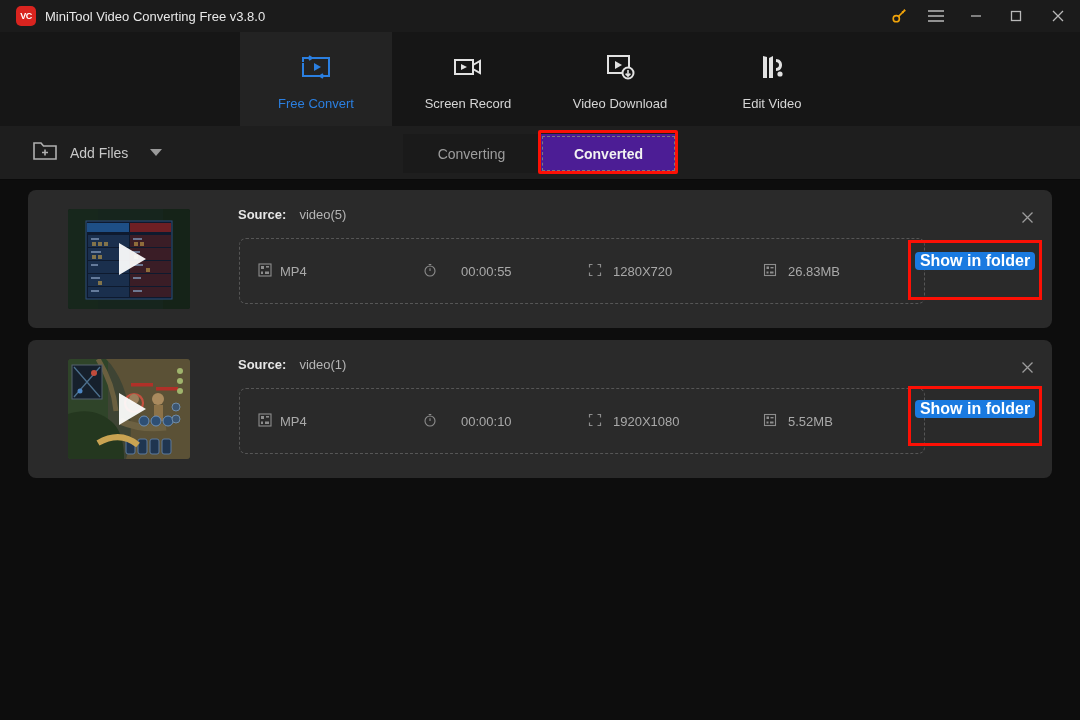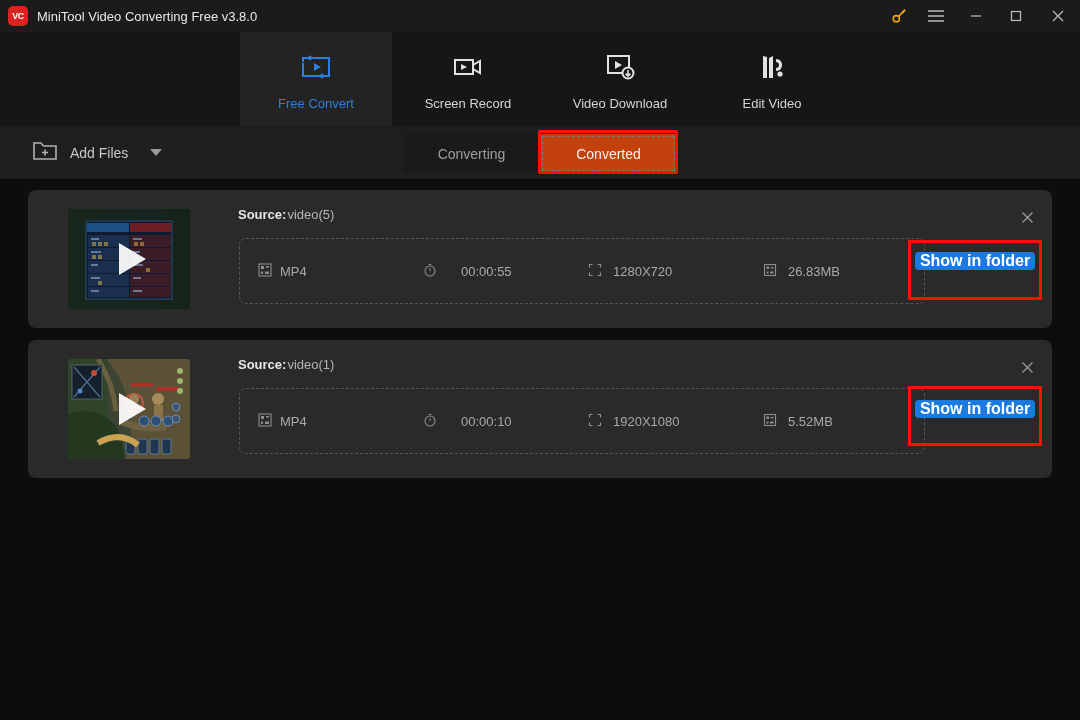--- a/index.html
+++ b/index.html
@@ -10,21 +10,21 @@
     overflow: hidden;
   }
 
   
   .titlebar {
     position: absolute; top: 0; left: 0; width: 1080px; height: 32px;
     background: #1b1b1b;
     display: flex; align-items: center;
   }
   .logo {
-    width: 20px; height: 20px; margin-left: 8px; border-radius: 5px;
+    width: 20px; height: 20px; margin-left: 16px; border-radius: 5px;
     background: #d9241f;
     display: flex; align-items: center; justify-content: center;
     color: #fff; font-size: 9px; font-weight: bold; letter-spacing: -0.5px;
   }
   .app-title {
     margin-left: 9px; color: #e8e8e8; font-size: 13px;
   }
   .win-controls {
     margin-left: auto; display: flex; align-items: center; height: 32px;
   }
@@ -74,21 +74,21 @@
   .seg-tabs {
     position: absolute; left: 403px; top: 8px;
     display: flex; height: 39px;
   }
   .seg-tab {
     width: 137px; height: 39px;
     display: flex; align-items: center; justify-content: center;
     font-size: 14px; color: #9d9d9d; background: #1a1a1a;
   }
   .seg-tab.active {
-    background: #c2410c; color: #f2f2f2; font-weight: normal;
+    background: #4c1d95; color: #f2f2f2; font-weight: bold;
     outline: 1px dashed #7a7a7a; outline-offset: -3px;
   }
   .redbox-tab {
     position: absolute; left: 538px; top: 130px;
     width: 140px; height: 44px;
     border: 3px solid #fc1005; border-radius: 2px;
     pointer-events: none;
   }
 
   
@@ -111,21 +111,21 @@
   .play-tri {
     position: relative; z-index: 3;
     width: 0; height: 0;
     border-top: 16px solid transparent;
     border-bottom: 16px solid transparent;
     border-left: 27px solid rgba(255,255,255,0.93);
     margin-left: 6px;
   }
   .source-row {
     position: absolute; left: 210px; top: 17px;
-    display: flex; align-items: baseline; gap: 1px;
+    display: flex; align-items: baseline; gap: 13px;
   }
   .source-label { color: #e6e6e6; font-size: 13px; font-weight: bold; }
   .source-name { color: #b5b5b5; font-size: 13px; }
   .close-x {
     position: absolute; right: 12px; top: 14px;
     width: 26px; height: 26px;
     display: flex; align-items: center; justify-content: center;
     color: #9c9c9c;
   }
   .info-strip {

